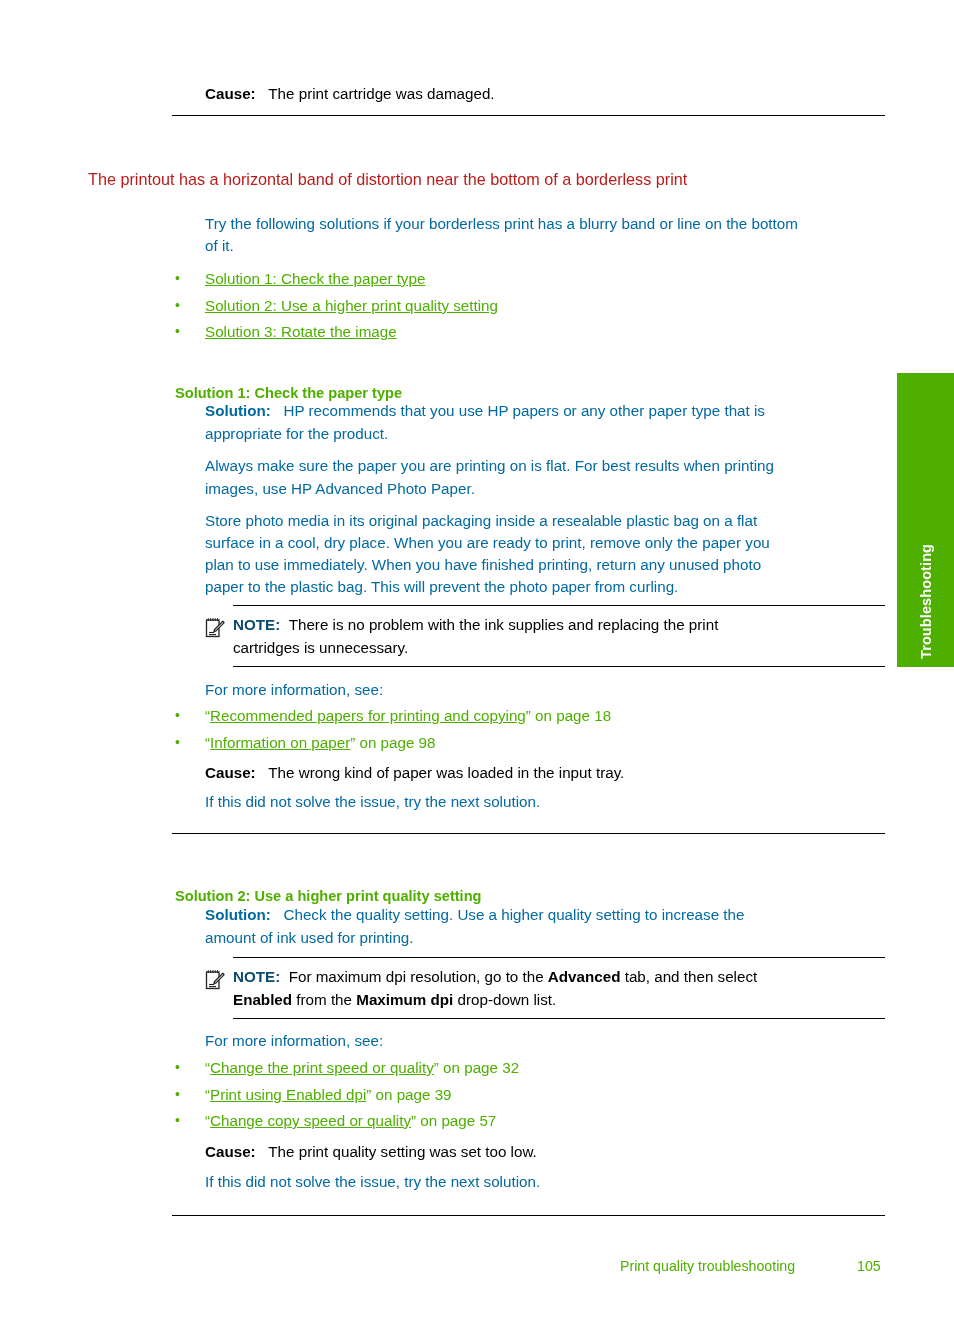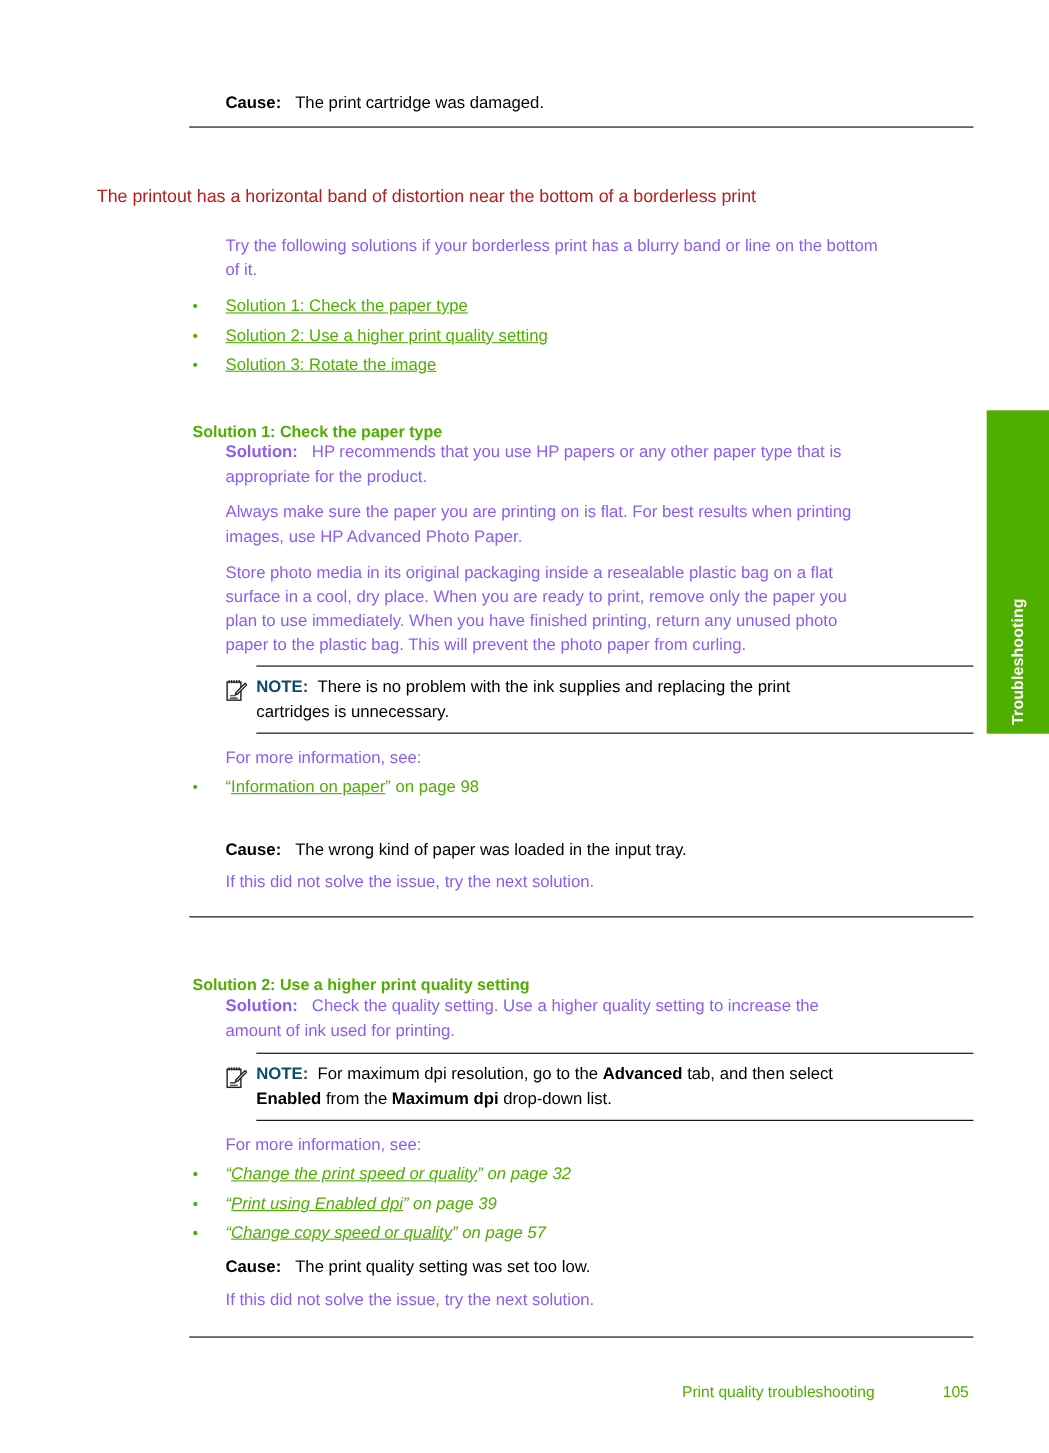--- a/index.html
+++ b/index.html
@@ -84,21 +84,21 @@
     color: #b91c1c;
     font-size: 16.2px;
     font-weight: normal;
     line-height: 22px;
   }
 
   .body-text {
     position: absolute;
     font-size: 15.2px;
     line-height: 22.5px;
-    color: #8b5cf6;
+    color: #0369a1;
   }
 
   .sol-heading {
     position: absolute;
     left: 175px;
     color: #4FAF00;
     font-size: 14.6px;
     font-weight: bold;
     line-height: 20px;
   }
@@ -242,20 +242,23 @@
         <span class="note-label">NOTE:</span>&nbsp;&nbsp;<span>There is no problem with the ink supplies and replacing the print</span><br>
         <span>cartridges is unnecessary.</span>
       </div>
       <div class="note-rule-bottom" style="top:61px;"></div>
     </div>
 
     <p class="body-text" style="left:205px; top:679px;">For more information, see:</p>
 
     <ul class="bullet-list" style="left:172px; top:703px;">
       <li>
+        <span class="link-plain">“</span><a href="#" class="link">Recommended papers for printing and copying</a><span class="link-plain">”</span><span class="link-plain"> on page 18</span>
+      </li>
+      <li>
         <span class="link-plain">“</span><a href="#" class="link">Information on paper</a><span class="link-plain">”</span><span class="link-plain"> on page 98</span>
       </li>
     </ul>
 
     <p class="cause-line" style="left:205px; top:762px;">
       <b>Cause:</b>&nbsp;&nbsp;&nbsp;<span>The wrong kind of paper was loaded in the input tray.</span>
     </p>
 
     <p class="body-text" style="left:205px; top:791px;">If this did not solve the issue, try the next solution.</p>
 
@@ -285,21 +288,21 @@
           </svg>
         </span>
         <span class="note-label">NOTE:</span>&nbsp;&nbsp;<span>For maximum dpi resolution, go to the </span><b>Advanced</b><span> tab, and then select</span><br>
         <b>Enabled</b><span> from the </span><b>Maximum dpi</b><span> drop-down list.</span>
       </div>
       <div class="note-rule-bottom" style="top:61px;"></div>
     </div>
 
     <p class="body-text" style="left:205px; top:1030px;">For more information, see:</p>
 
-    <ul class="bullet-list" style="left:172px; top:1055px;font-style:italic;">
+    <ul class="bullet-list" style="left:172px; top:1055px;">
       <li>
         <span class="link-plain">“</span><a href="#" class="link">Change the print speed or quality</a><span class="link-plain">”</span><span class="link-plain"> on page 32</span>
       </li>
       <li>
         <span class="link-plain">“</span><a href="#" class="link">Print using Enabled dpi</a><span class="link-plain">”</span><span class="link-plain"> on page 39</span>
       </li>
       <li>
         <span class="link-plain">“</span><a href="#" class="link">Change copy speed or quality</a><span class="link-plain">”</span><span class="link-plain"> on page 57</span>
       </li>
     </ul>

